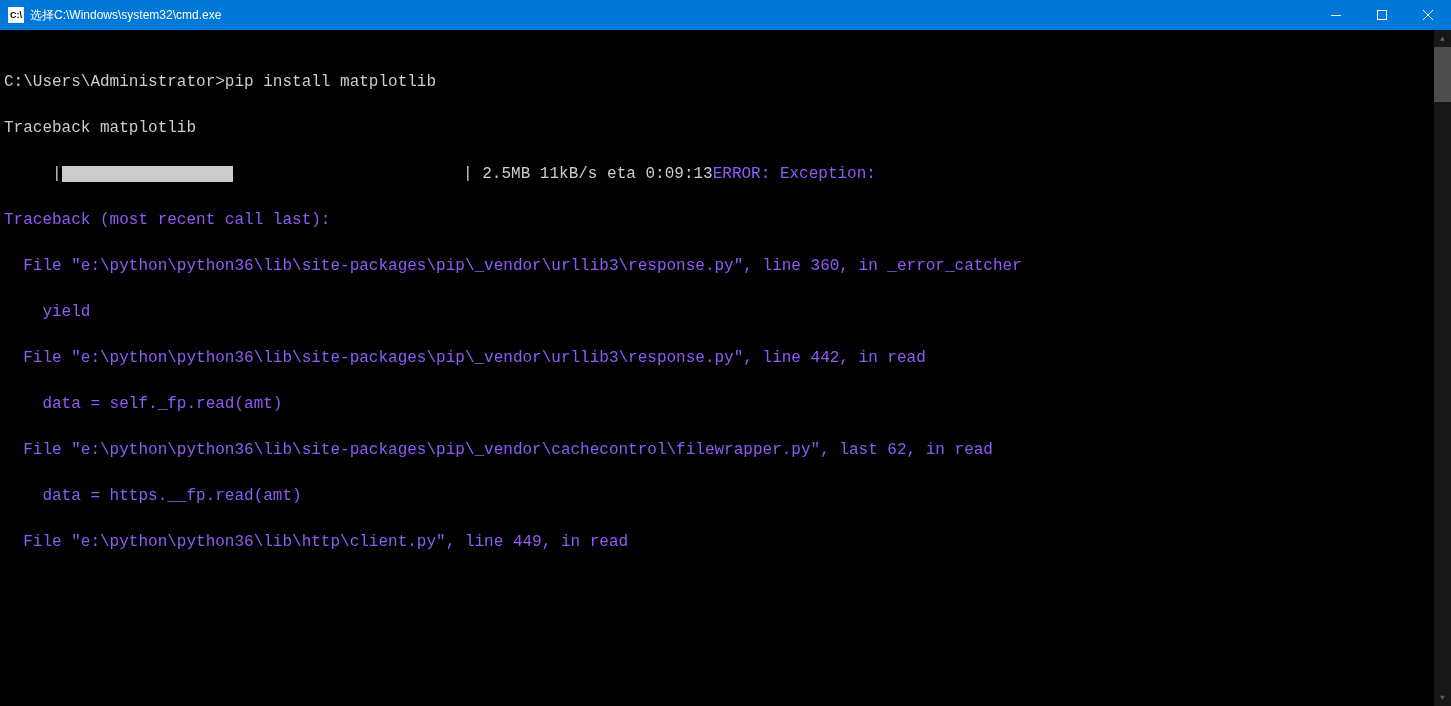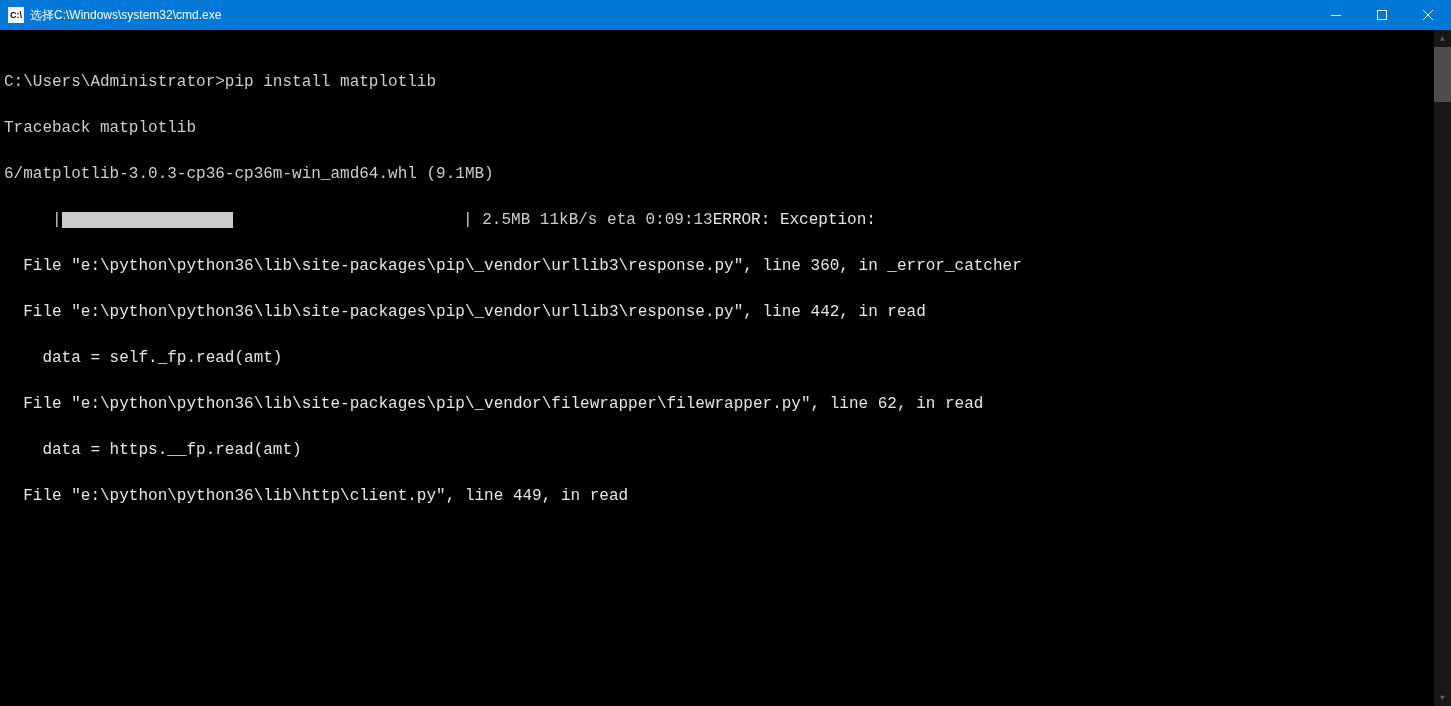--- a/index.html
+++ b/index.html
@@ -82,21 +82,21 @@
 }
 .scrollbar-thumb {
   position: absolute;
   right: 0;
   top: 17px;
   width: 17px;
   height: 55px;
   background: #4d4d4d;
 }
 .white { color: #ccc; }
-.red { color: #e5e5e5; }
+.red { color: #8b5cf6; }
 .progress-block {
   display: inline-block;
   background: #ccc;
   width: 19px;
   height: 16px;
   vertical-align: middle;
 }
 </style>
 </head>
 <body>
@@ -120,26 +120,27 @@
           <path d="M0 0 L10 10 M10 0 L0 10" stroke="#fff" stroke-width="1"></path>
         </svg>
     </div>
   </div>
 </div>
 
 <div class="terminal-container">
 <div class="terminal">
 <div class="white">C:\Users\Administrator&gt;pip install matplotlib</div>
 <div class="white">Traceback matplotlib</div>
-<div class="white">6/matplotlib-3.0.3-cp36-cp36m-win_amd64.whl (9.1MB)</div>
 <div><span class="white">     |</span><span class="progress-block"></span><span class="progress-block"></span><span class="progress-block"></span><span class="progress-block"></span><span class="progress-block"></span><span class="progress-block"></span><span class="progress-block"></span><span class="progress-block"></span><span class="progress-block"></span><span class="white">                        | 2.5MB 11kB/s eta 0:09:13</span><span class="red">ERROR: Exception:</span></div>
+<div class="red">Traceback (most recent call last):</div>
 <div class="red">  File "e:\python\python36\lib\site-packages\pip\_vendor\urllib3\response.py", line 360, in _error_catcher</div>
+<div class="red">    yield</div>
 <div class="red">  File "e:\python\python36\lib\site-packages\pip\_vendor\urllib3\response.py", line 442, in read</div>
 <div class="red">    data = self._fp.read(amt)</div>
-<div class="red">  File "e:\python\python36\lib\site-packages\pip\_vendor\filewrapper\filewrapper.py", line 62, in read</div>
+<div class="red">  File "e:\python\python36\lib\site-packages\pip\_vendor\cachecontrol\filewrapper.py", last 62, in read</div>
 <div class="red">    data = https.__fp.read(amt)</div>
 <div class="red">  File "e:\python\python36\lib\http\client.py", line 449, in read</div>
 
 
 
 
 
 
 
 

